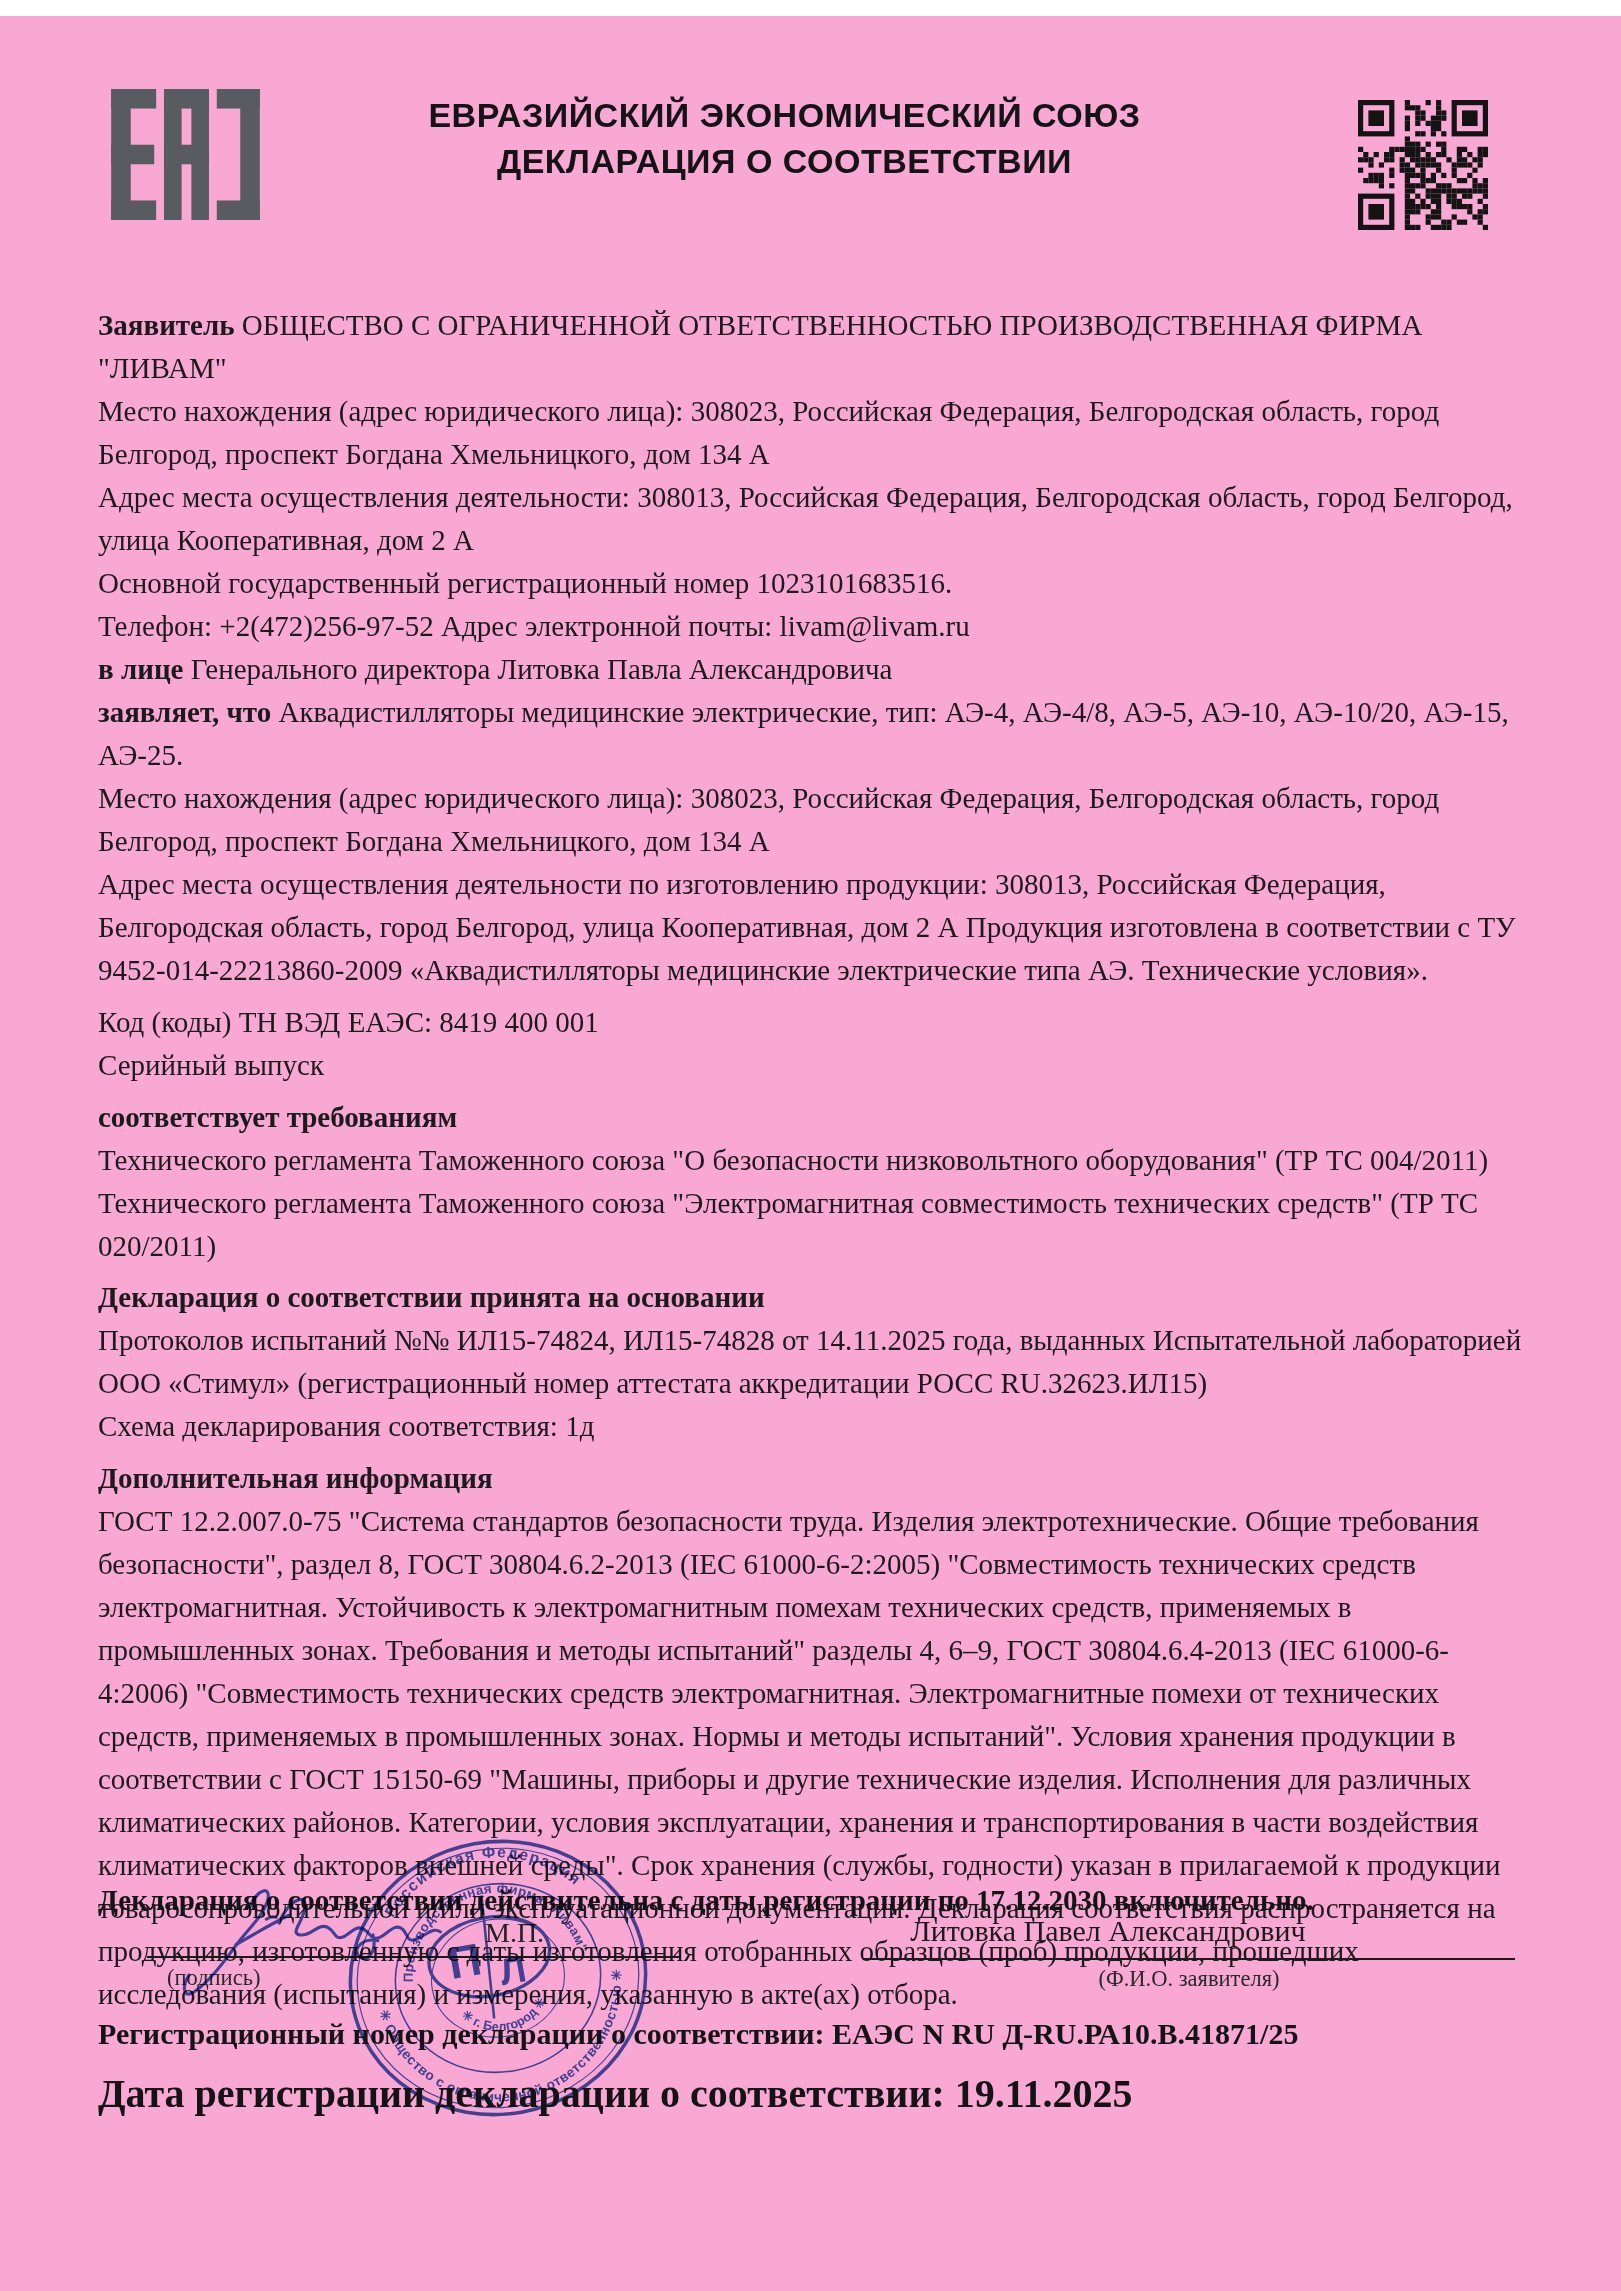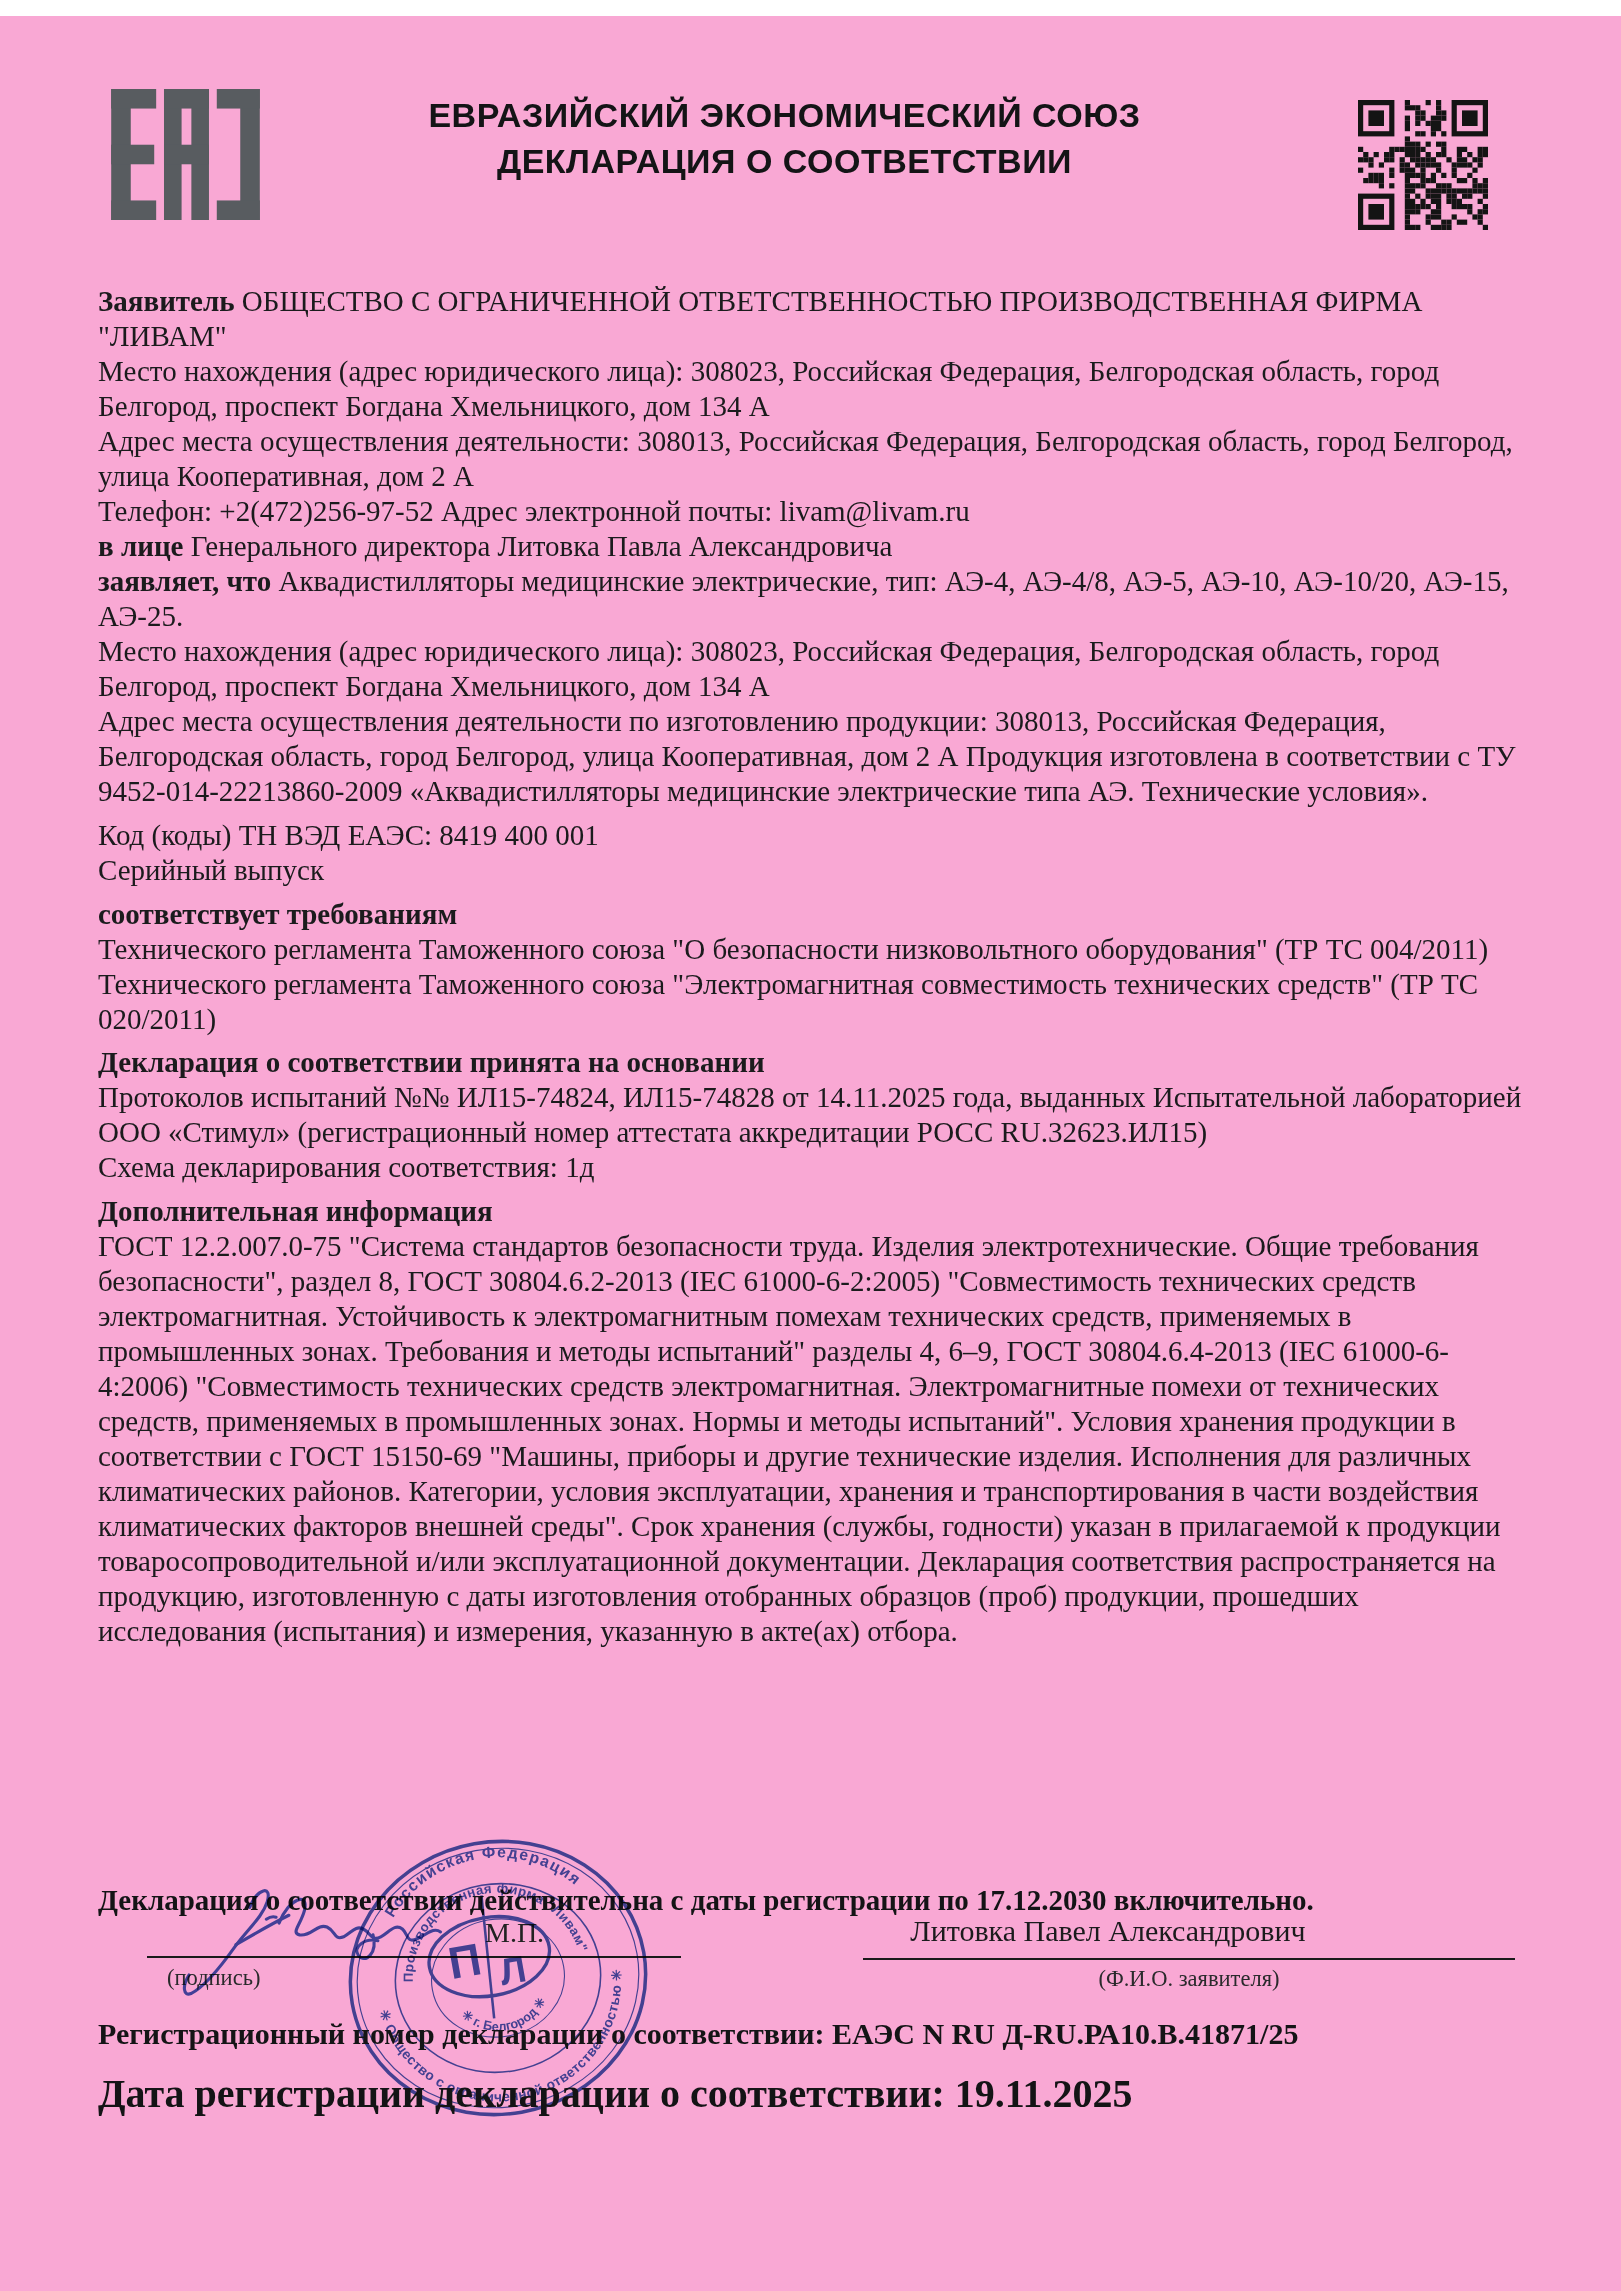--- a/index.html
+++ b/index.html
@@ -11,22 +11,22 @@
   
   .eac-logo{position:absolute; left:111px; top:73px; width:149px; height:131px;}
   .title{
     position:absolute; left:353px; top:76px; width:863px; text-align:center;
     font-family:"Liberation Sans", sans-serif; font-weight:bold;
     font-size:34px; line-height:46px; color:#141416; letter-spacing:0.5px;
   }
   .qr{position:absolute; left:1358px; top:84px; width:130px; height:130px;}
   
   .content{
-    position:absolute; left:98px; top:268px; width:1433px;
-    font-size:29px; line-height:35px; color:#1b1b1d;
+    position:absolute; left:98px; top:288px; width:1433px;
+    font-size:29px; line-height:43px; color:#1b1b1d;
   }
   .content p{margin:0; padding:0;}
   .content p.gap{margin-top:8.8px;}
   .content b{font-weight:bold;}
   
   .validity{
     position:absolute; left:98px; top:1868px; width:1433px;
     font-size:29px; font-weight:bold; color:#141416;
   }
   .sig-line{position:absolute; left:147px; top:1940px; width:534px; border-top:2.9px solid #1a1a1a;}
@@ -294,20 +294,21 @@
         <rect x="105.99999999999999" y="10.6" width="15.899999999999999" height="15.899999999999999" fill="#141414"></rect>
         <rect x="2.65" y="98.05" width="31.799999999999997" height="31.799999999999997" fill="none" stroke="#141414" stroke-width="5.3"></rect>
         <rect x="10.6" y="105.99999999999999" width="15.899999999999999" height="15.899999999999999" fill="#141414"></rect>
       </g>
     </svg>
 
   <div class="content">
     <p><b>Заявитель</b><span> ОБЩЕСТВО С ОГРАНИЧЕННОЙ ОТВЕТСТВЕННОСТЬЮ ПРОИЗВОДСТВЕННАЯ ФИРМА "ЛИВАМ"</span></p>
     <p><b></b><span>Место нахождения (адрес юридического лица): 308023, Российская Федерация, Белгородская область, город Белгород, проспект Богдана Хмельницкого, дом 134 А</span></p>
     <p><b></b><span>Адрес места осуществления деятельности: 308013, Российская Федерация, Белгородская область, город Белгород, улица Кооперативная, дом 2 А</span></p>
+    <p><b></b><span>Основной государственный регистрационный номер 1023101683516.</span></p>
     <p><b></b><span>Телефон: +2(472)256-97-52 Адрес электронной почты: livam@livam.ru</span></p>
     <p><b>в лице</b><span> Генерального директора Литовка Павла Александровича</span></p>
     <p><b>заявляет, что</b><span> Аквадистилляторы медицинские электрические, тип: АЭ-4, АЭ-4/8, АЭ-5, АЭ-10, АЭ-10/20, АЭ-15, АЭ-25.</span></p>
     <p><b></b><span>Место нахождения (адрес юридического лица): 308023, Российская Федерация, Белгородская область, город Белгород, проспект Богдана Хмельницкого, дом 134 А</span></p>
     <p><b></b><span>Адрес места осуществления деятельности по изготовлению продукции: 308013, Российская Федерация, Белгородская область, город Белгород, улица Кооперативная, дом 2 А Продукция изготовлена в соответствии с ТУ 9452-014-22213860-2009 «Аквадистилляторы медицинские электрические типа АЭ. Технические условия».</span></p>
     <p class="gap"><b></b><span>Код (коды) ТН ВЭД ЕАЭС: 8419 400 001</span></p>
     <p><b></b><span>Серийный выпуск</span></p>
     <p class="gap"><b>соответствует требованиям</b><span></span></p>
     <p><b></b><span>Технического регламента Таможенного союза "О безопасности низковольтного оборудования" (ТР ТС 004/2011)</span></p>
     <p><b></b><span>Технического регламента Таможенного союза "Электромагнитная совместимость технических средств" (ТР ТС 020/2011)</span></p>

